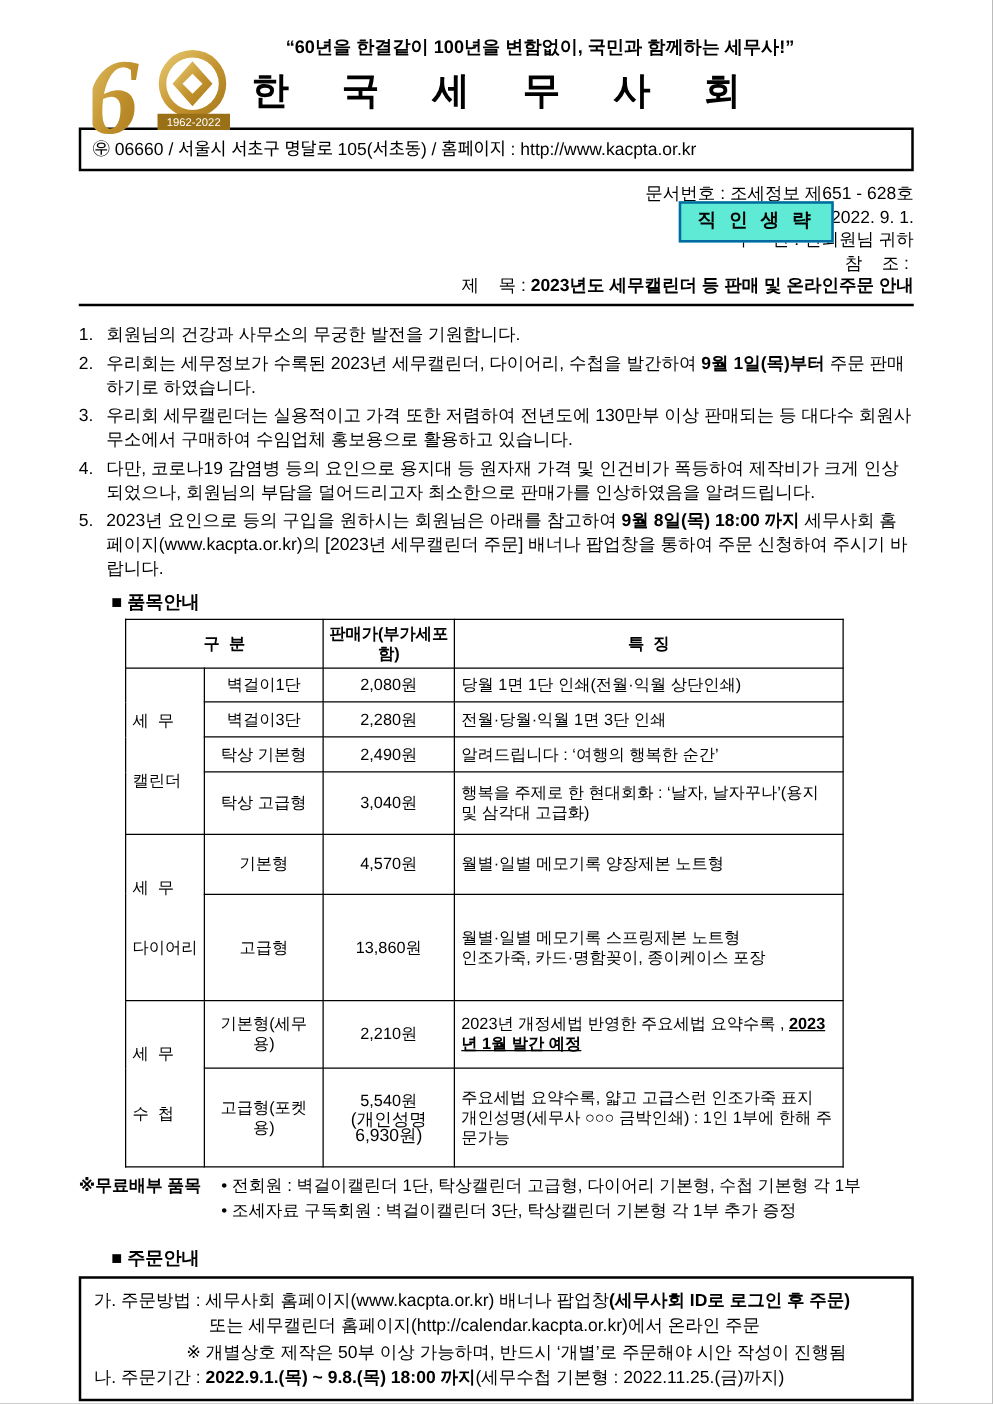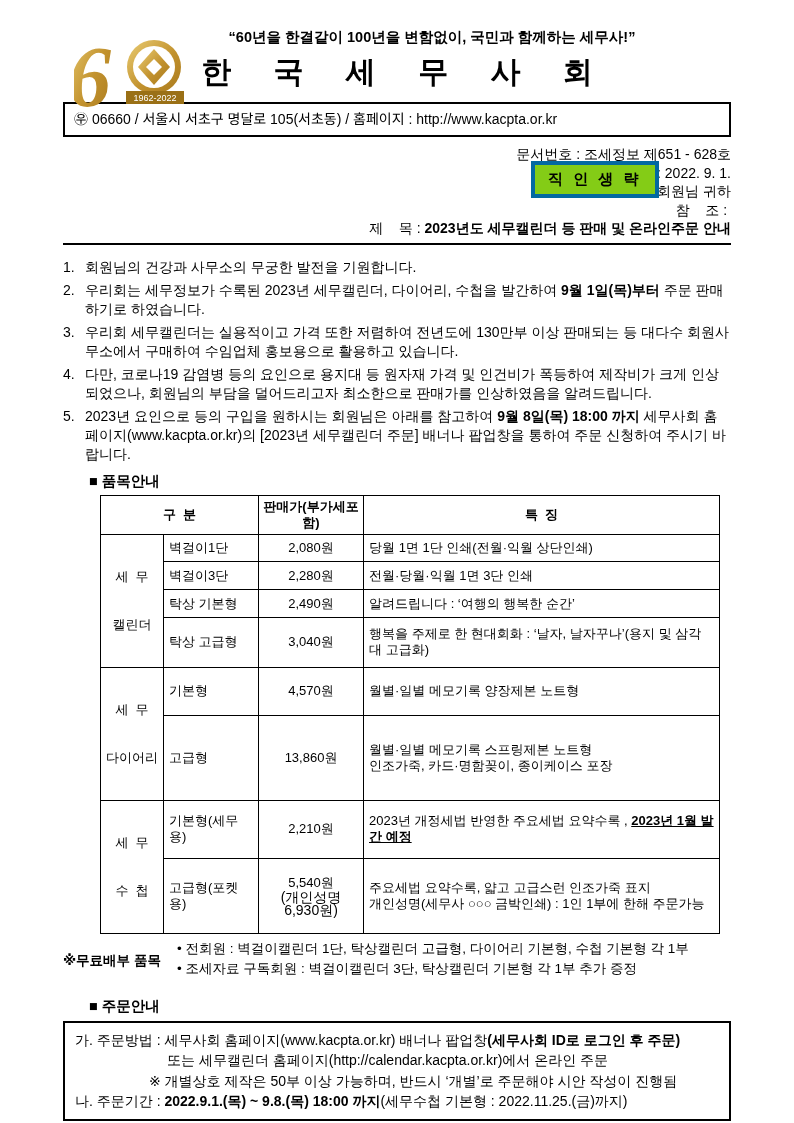--- a/index.html
+++ b/index.html
@@ -16,45 +16,45 @@
   
   .logo { position:absolute; left:74px; top:34px; }
   .slogan { margin-top:28px; text-align:center; font-weight:bold; font-size:14.5px; padding-left:70px; }
   .org-title { margin-top:5px; text-align:center; font-size:30px; font-weight:600; letter-spacing:17px; text-indent:17px; }
   .addr-box { margin-top:9px; border:2px solid #000; padding:5px 9px; font-size:14px; line-height:21px; }
 
   
   .doc-info { margin-top:8px; position:relative; font-size:14px; line-height:18.5px;text-align:right; }
   .dline { white-space:pre-wrap; }
   .dvalue.bold { font-weight:bold; }
-  .seal-box { position:absolute; left:468px; top:16px; border:4px solid #0369a1; padding:5px 13px; font-weight:bold; font-size:15px; letter-spacing:3px; background:#84cc16; }
+  .seal-box { position:absolute; left:480px; top:16px; border:2px solid #0369a1; padding:5px 13px; font-weight:bold; font-size:15px; letter-spacing:3px; background:#5eead4; }
   .rule { border-top:2px solid #000; margin-top:5px; }
 
   
   .paras { margin-top:13px; font-size:14px; }
   .para { display:flex; margin-bottom:4px; line-height:19px; }
   .pnum { flex:0 0 22px; }
   .ptext { flex:1; }
 
   .sect-heading { font-weight:bold; font-size:14.5px; margin:8px 0 4px 26px; }
 
   
-  table.items { margin-left:37px; width:620px; border-collapse:collapse; font-size:13px; table-layout:fixed; }
+  table.items { margin-left:37px; width:575px; border-collapse:collapse; font-size:13px; table-layout:fixed; }
   table.items th, table.items td { border:1.5px solid #000; padding:2px 5px; line-height:16px; vertical-align:middle; }
   table.items th { font-weight:bold; text-align:center; padding:3px 2px; white-space:pre-wrap; }
   .col-g { width:63px; } .col-i { width:95px; } .col-p { width:105px; }
-  td.gcell { text-align:center; white-space:pre-wrap; line-height:20px; }
-  td.icell { }
+  td.gcell { text-align:left; white-space:pre-wrap; line-height:20px; }
+  td.icell { text-align:center; }
   td.pcell { text-align:center; }
   td.fcell { text-align:left; }
   .price2 { font-size:14px; line-height:13px; }
 
   
   .free-note { display:flex; margin-top:5px; font-size:13.5px; line-height:20px; }
-  .free-label { flex:0 0 114px; font-weight:bold;margin-top:12px; }
+  .free-label { flex:0 0 114px; font-weight:bold; }
 
   
   .order-box { border:2px solid #000; margin-top:5px; padding:7px 10px; font-size:14px; line-height:20.5px; }
   .ol-b { padding-left:92px; }
   .ol-c { padding-left:74px; }
 </style>
 </head>
 <body>
 
 <div class="page">

